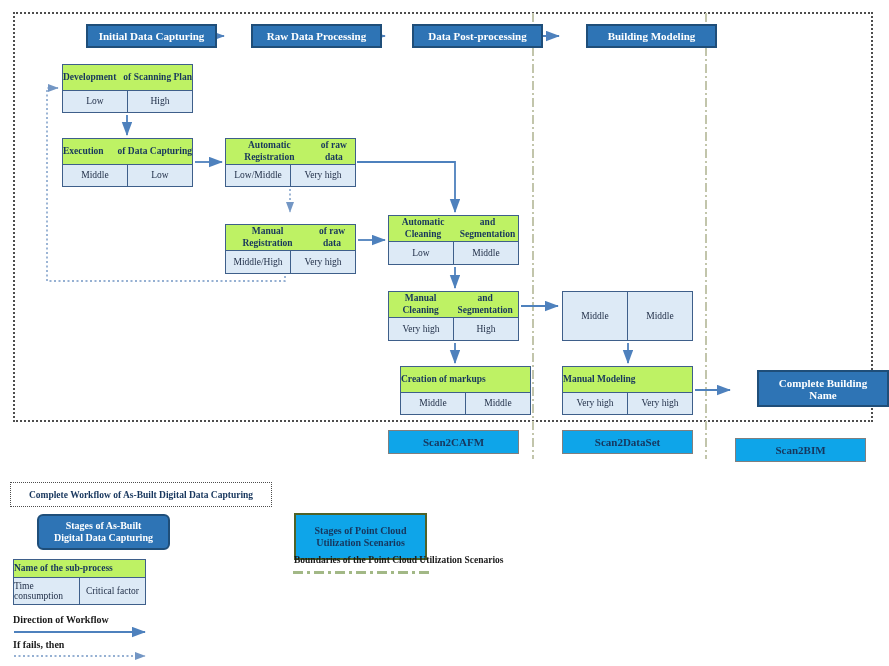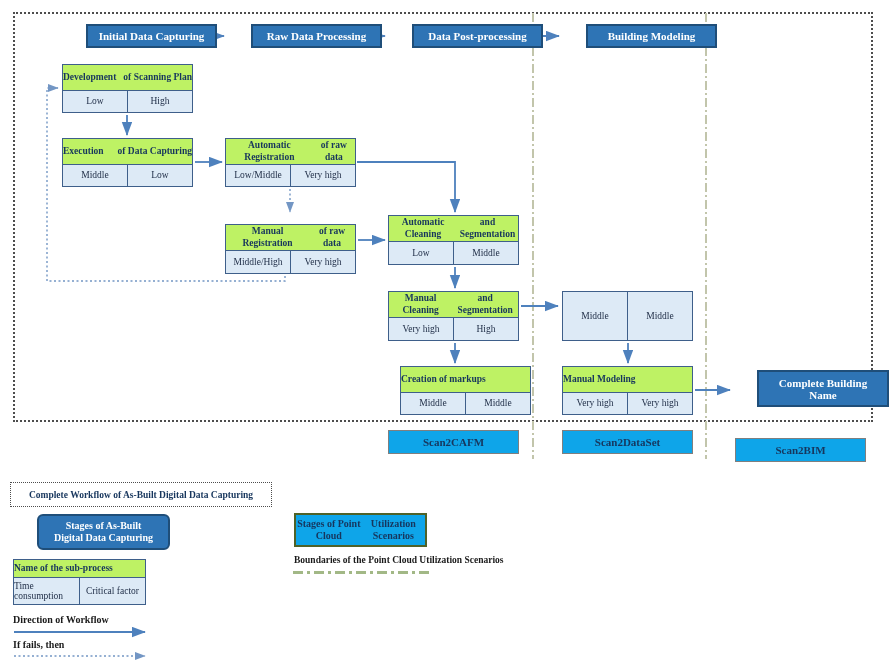--- a/index.html
+++ b/index.html
@@ -195,21 +195,21 @@
     <div class="cells">
       <div class="cell">Time consumption</div>
       <div class="cell">Critical factor</div>
     </div>
   </div>
 
   <div class="abs legend-text" style="left:13px;top:614px;">Direction of Workflow</div>
 
   <div class="abs legend-text" style="left:13px;top:639px;">If fails, then</div>
 
-  <div class="abs green dkborder" style="left:294px;top:513px;width:133px;height:34px;">
+  <div class="abs green dkborder" style="left:294px;top:513px;width:133px;height:47px;flex-direction:column;">
     <span>Stages of Point Cloud</span>
     <span>Utilization Scenarios</span>
   </div>
 
   <div class="abs legend-text" style="left:294px;top:555px;font-size:9.5px;color:#1a1a1a;">Boundaries of the Point Cloud Utilization Scenarios</div>
 
   <div class="abs dashdot-h" style="left:293px;top:571px;width:136px;"></div>
 
 </div>
 

